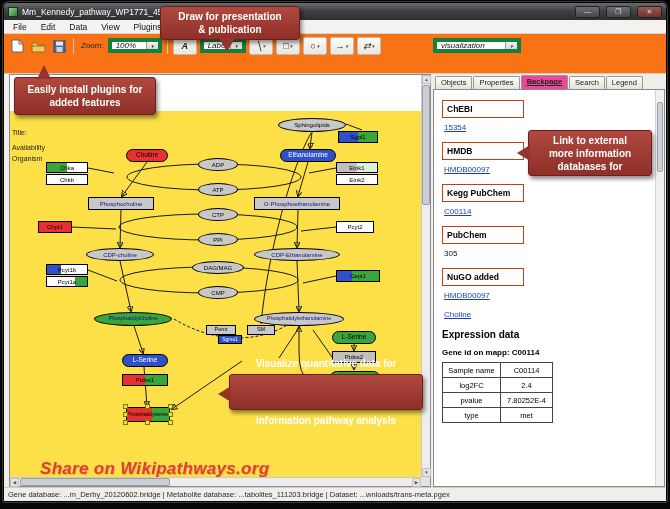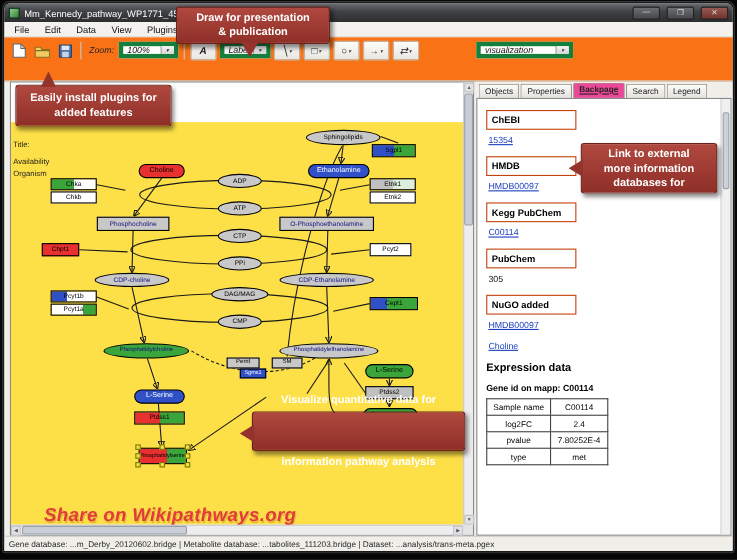--- a/index.html
+++ b/index.html
@@ -326,21 +326,21 @@
             </table>
           <div class="rscroll">
             <span class="rthumb"></span>
           </div>
         </div>
       </div>
 
     </div>
 
     <div class="statusbar">
-      <span>Gene database: ...m_Derby_20120602.bridge | Metabolite database: ...tabolites_111203.bridge | Dataset: ...analysis/trans-meta.pgex</span>
+      <span>Gene database: ...m_Derby_20120602.bridge | Metabolite database: ...tabolites_111203.bridge | Dataset: ...wnloads/trans-meta.pgex</span>
     </div>
 
   </div>
 
   <div class="callout co-draw">
     <div>Draw for presentation</div>
     <div>&amp; publication</div>
     <span class="arrow arr-down"></span>
   </div>
   <div class="callout co-plugins">

